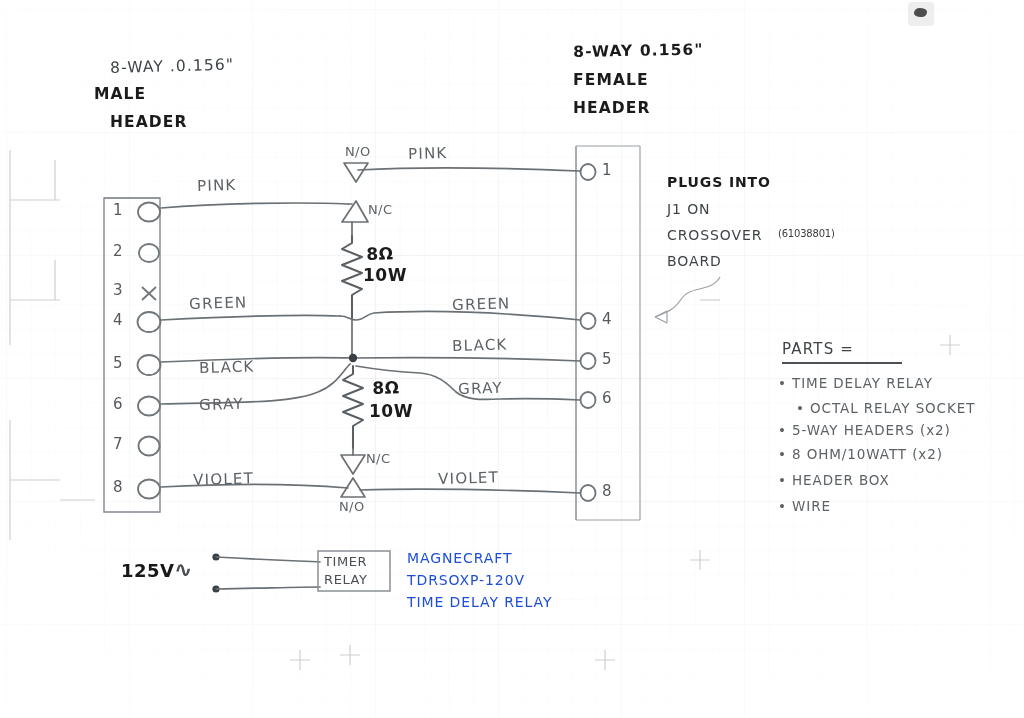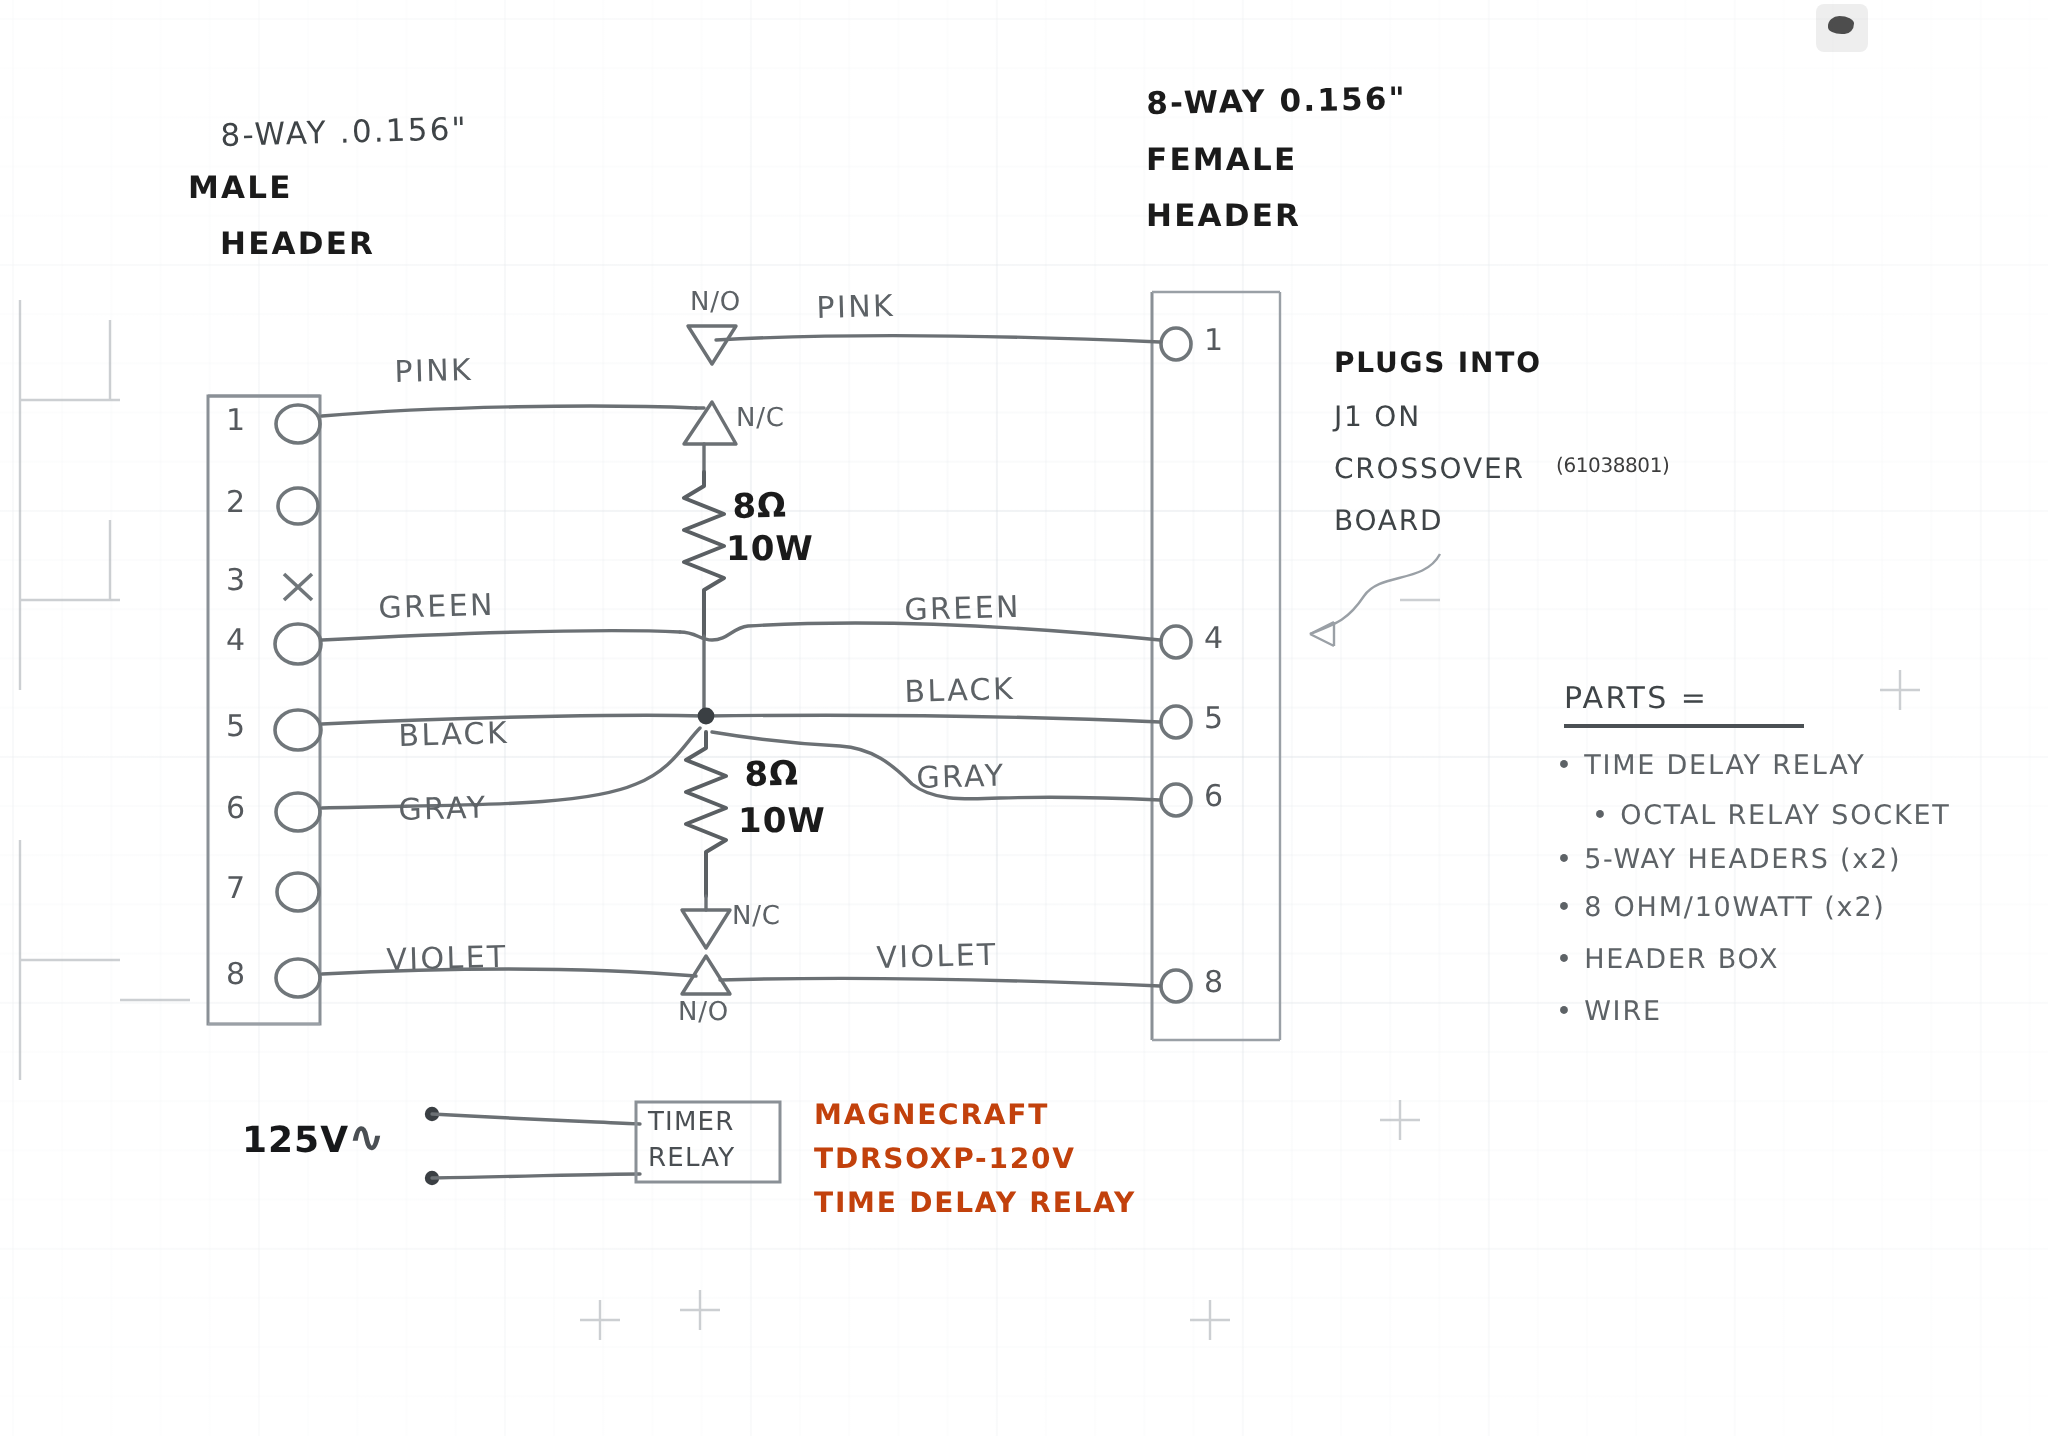--- a/index.html
+++ b/index.html
@@ -67,21 +67,21 @@
   .tilt3 { transform: rotate(-1.1deg); }
   .hdr-title { font-size: 15.5px; letter-spacing: 1.1px; }
   .pin-num   { font-size: 15px; color: #55595d; }
   .wire-lbl  { font-size: 15px; letter-spacing: 1.2px; color: #5d6266; }
   .contact   { font-size: 13px; color: #5d6266; letter-spacing: 0.4px; }
   .res-lbl   { font-size: 17px; color: #1b1b1b; font-weight: bold; letter-spacing: 0.5px; }
   .note      { font-size: 14px; letter-spacing: 0.9px; color: #5d6266; }
   .parts-hd  { font-size: 15px; letter-spacing: 1.2px; color: #3f4447; }
   .parts-li  { font-size: 13.5px; letter-spacing: 0.9px; color: #5d6266; }
   .relay-lbl { font-size: 13px; letter-spacing: 0.6px; color: #4a4f53; }
-  .spec      { font-size: 14px; letter-spacing: 0.9px; color: #c2410c; font-weight: bold; }
+  .spec      { font-size: 14px; letter-spacing: 0.9px; color: #1d4ed8; }
   .volt      { font-size: 18px; color: #17181a; font-weight: bold; letter-spacing: 0.5px; }
   .stamp {
     position: absolute;
     font-family: "DejaVu Sans", sans-serif;
     font-size: 10px;
     color: #3c3c3c;
     letter-spacing: -0.2px;
     white-space: pre;
   }
   .smudge {

